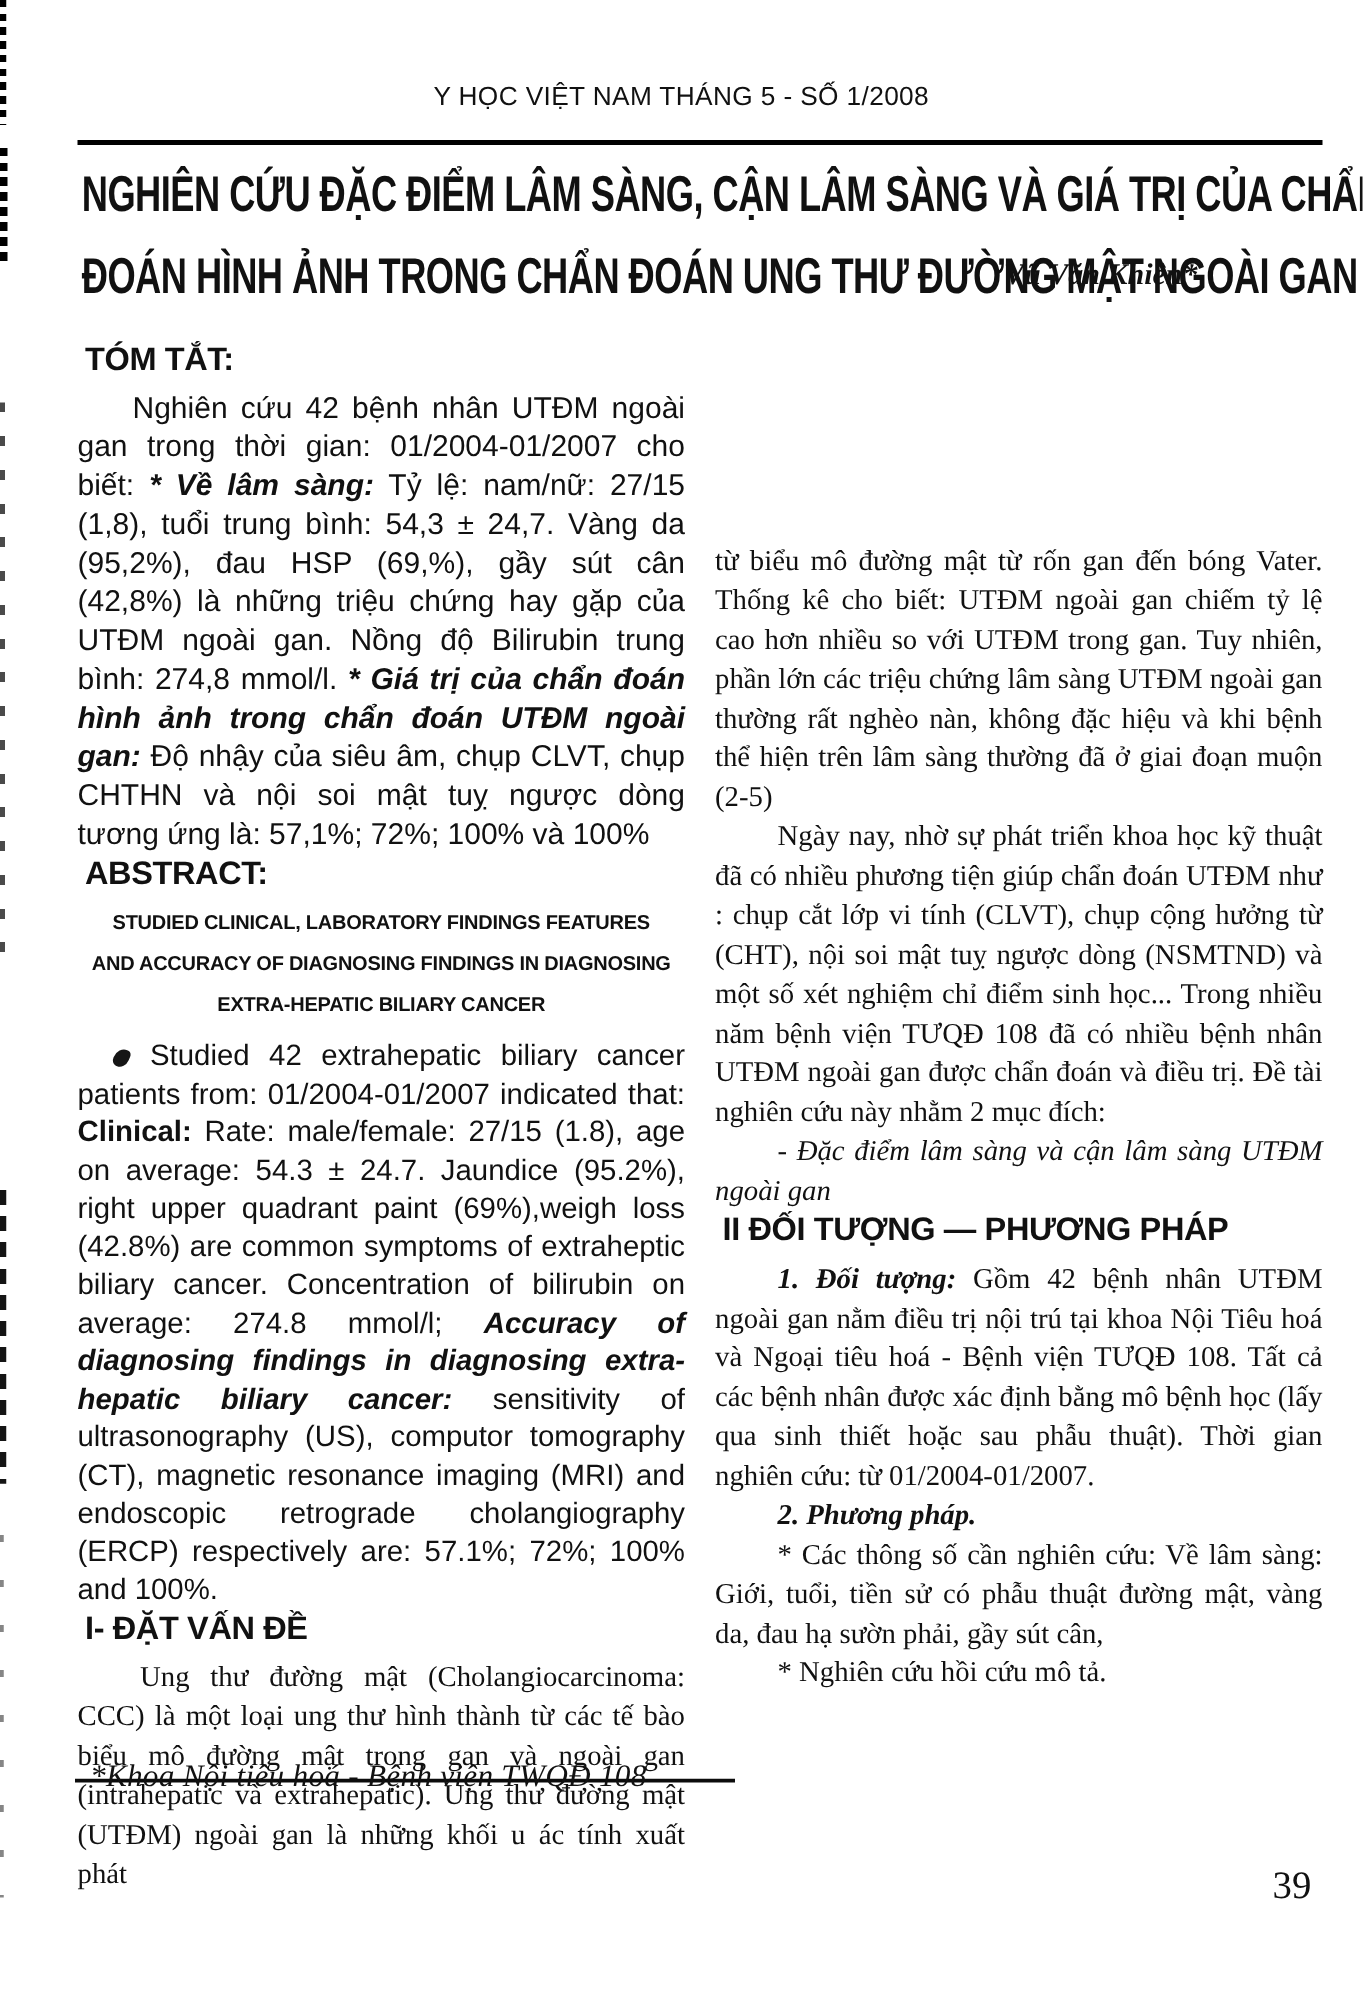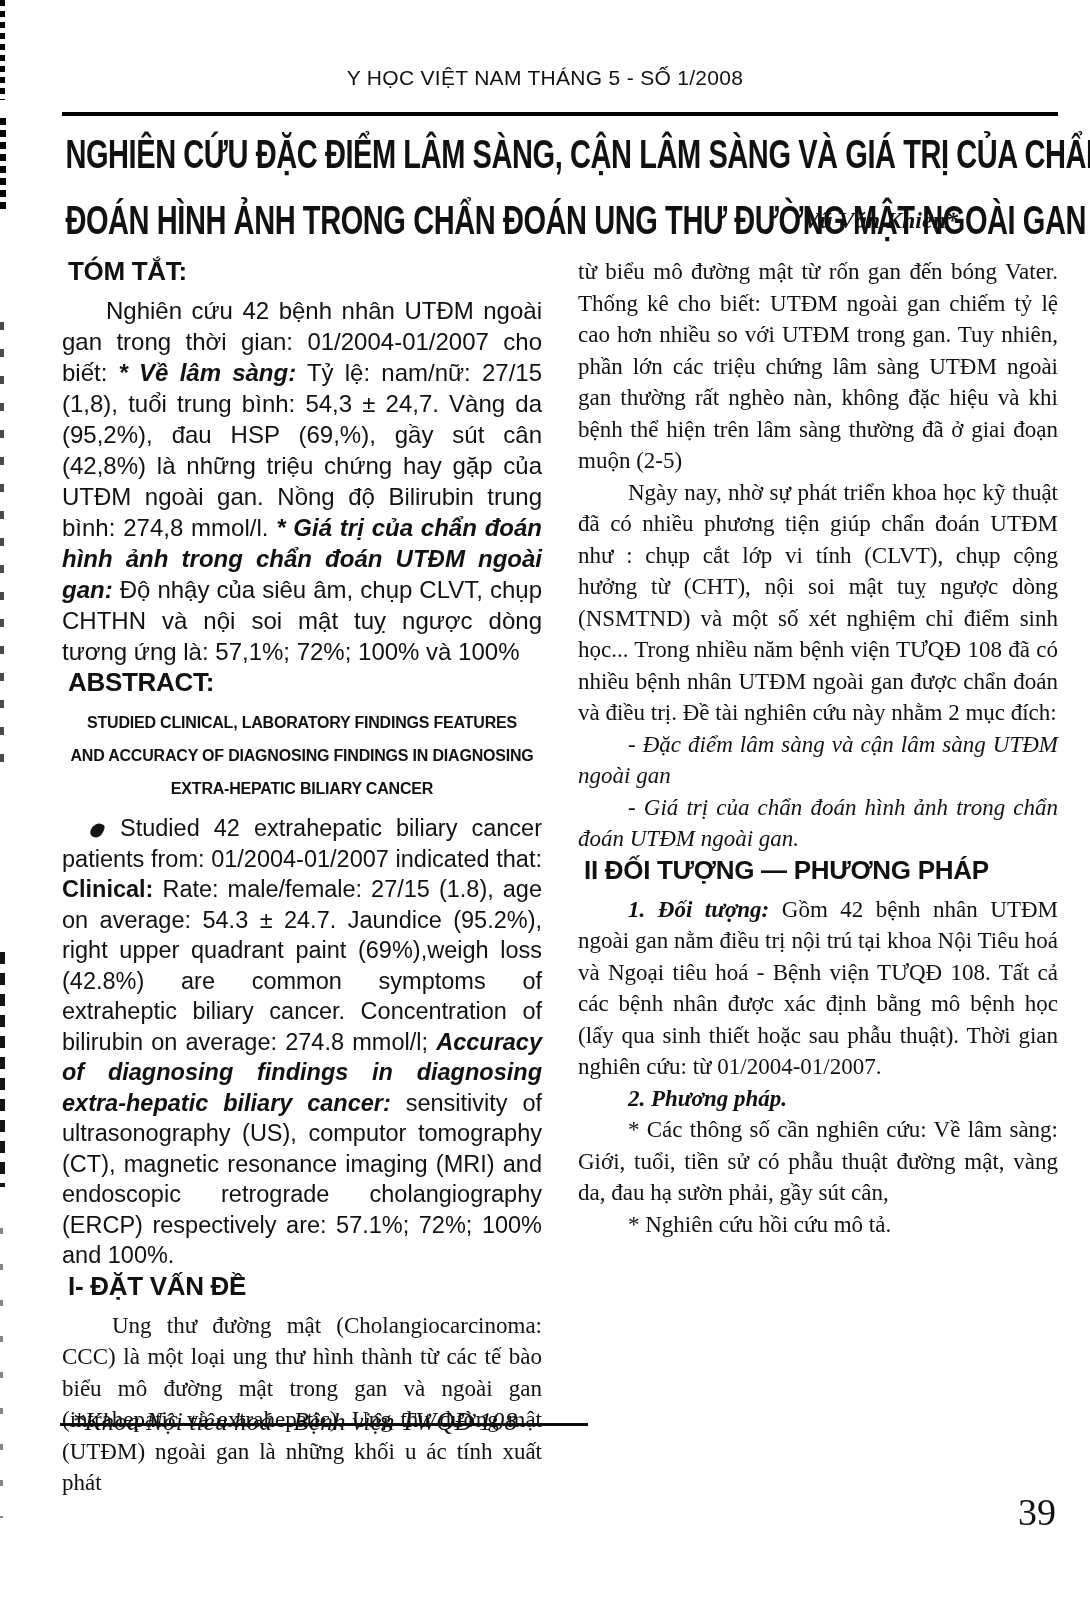--- a/index.html
+++ b/index.html
@@ -33,21 +33,21 @@
     display:block;font-weight:bold;font-size:33px;letter-spacing:-.5px;
     line-height:66px;white-space:nowrap;
     transform:scale(.88,1.22);transform-origin:50% 50%;
   }
   .author{
     position:absolute;top:207px;right:132px;
     font-weight:bold;font-style:italic;font-size:24px;
   }
 
   
-  .columns{position:absolute;top:256px;left:62px;width:996px;display:flex;gap:36px;}
+  .columns{position:absolute;top:272px;left:62px;width:996px;display:flex;gap:24px;align-items:center;}
   .col{width:486px;}
 
   h2.sec{
     font-family:"Liberation Sans", sans-serif;
     font-weight:bold;font-size:26px;margin:0 0 8px 6px;letter-spacing:-.3px;
   }
   .vn-sans{
     font-family:"Liberation Sans", sans-serif;
     font-size:24px;line-height:31px;text-align:justify;margin:0;
   }
@@ -77,21 +77,21 @@
   .it{font-style:italic;}
 
   .sec2-heading{margin-top:16px;margin-bottom:10px;}
 
   
   .footnote-rule{position:absolute;top:1423px;left:60px;width:528px;height:3px;background:#0c0c0c;}
   .footnote{
     position:absolute;top:1408px;left:72px;
     font-style:italic;font-size:25px;letter-spacing:.2px;
   }
-  .page-number{position:absolute;top:1490px;left:1018px;font-size:38px;}
+  .page-number{position:absolute;top:1490px;left:1018px;font-size:31px;}
 </style>
 </head>
 <body>
 
 <div class="tick t1"></div>
 <div class="tick t2"></div>
 <div class="tick t3"></div>
 <div class="tick t4"></div>
 <div class="tick t5"></div>
 
@@ -119,21 +119,20 @@
     <p class="vn-sans abs-body"><span style="display:inline-block;width:30px;"></span><span class="ink-mark"></span><span>Studied 42 extrahepatic biliary cancer patients from: 01/2004-01/2007 indicated that: </span><span class="b">Clinical:</span><span> Rate: male/female: 27/15 (1.8), age on average: 54.3 ± 24.7. Jaundice (95.2%), right upper quadrant paint (69%),weigh loss (42.8%) are common symptoms of extraheptic biliary cancer. Concentration of bilirubin on average: 274.8 mmol/l; </span><span class="bi">Accuracy of diagnosing findings in diagnosing extra-hepatic biliary cancer:</span><span> sensitivity of ultrasonography (US), computor tomography (CT), magnetic resonance imaging (MRI) and endoscopic retrograde cholangiography (ERCP) respectively are: 57.1%; 72%; 100% and 100%.</span></p>
 
     <h2 class="sec sec1-heading">I- ĐẶT VẤN ĐỀ</h2>
     <p class="vn-serif indent-serif">Ung thư đường mật (Cholangiocarcinoma: CCC) là một loại ung thư hình thành từ các tế bào biểu mô đường mật trong gan và ngoài gan (intrahepatic và extrahepatic). Ung thư đường mật (UTĐM) ngoài gan là những khối u ác tính xuất phát</p>
   </div>
 
   <div class="col">
     <p class="vn-serif">từ biểu mô đường mật từ rốn gan đến bóng Vater. Thống kê cho biết: UTĐM ngoài gan chiếm tỷ lệ cao hơn nhiều so với UTĐM trong gan. Tuy nhiên, phần lớn các triệu chứng lâm sàng UTĐM ngoài gan thường rất nghèo nàn, không đặc hiệu và khi bệnh thể hiện trên lâm sàng thường đã ở giai đoạn muộn (2-5)</p>
     <p class="vn-serif indent-serif">Ngày nay, nhờ sự phát triển khoa học kỹ thuật đã có nhiều phương tiện giúp chẩn đoán UTĐM như : chụp cắt lớp vi tính (CLVT), chụp cộng hưởng từ (CHT), nội soi mật tuỵ ngược dòng (NSMTND) và một số xét nghiệm chỉ điểm sinh học... Trong nhiều năm bệnh viện TƯQĐ 108 đã có nhiều bệnh nhân UTĐM ngoài gan được chẩn đoán và điều trị. Đề tài nghiên cứu này nhằm 2 mục đích:</p>
     <p class="vn-serif indent-serif it">- Đặc điểm lâm sàng và cận lâm sàng UTĐM ngoài gan</p>
-    <p class="vn-serif indent-serif it">- Giá trị của chẩn đoán hình ảnh trong chẩn đoán UTĐM ngoài gan.</p>
 
     <h2 class="sec sec2-heading">II ĐỐI TƯỢNG — PHƯƠNG PHÁP</h2>
     <p class="vn-serif indent-serif"><span class="bi">1. Đối tượng:</span><span> Gồm 42 bệnh nhân UTĐM ngoài gan nằm điều trị nội trú tại khoa Nội Tiêu hoá và Ngoại tiêu hoá - Bệnh viện TƯQĐ 108. Tất cả các bệnh nhân được xác định bằng mô bệnh học (lấy qua sinh thiết hoặc sau phẫu thuật). Thời gian nghiên cứu: từ 01/2004-01/2007.</span></p>
     <p class="vn-serif indent-serif bi">2. Phương pháp.</p>
     <p class="vn-serif indent-serif">* Các thông số cần nghiên cứu: Về lâm sàng: Giới, tuổi, tiền sử có phẫu thuật đường mật, vàng da, đau hạ sườn phải, gầy sút cân,</p>
     <p class="vn-serif indent-serif">* Nghiên cứu hồi cứu mô tả.</p>
   </div>
 </div>
 
 <div class="footnote-rule"></div>

